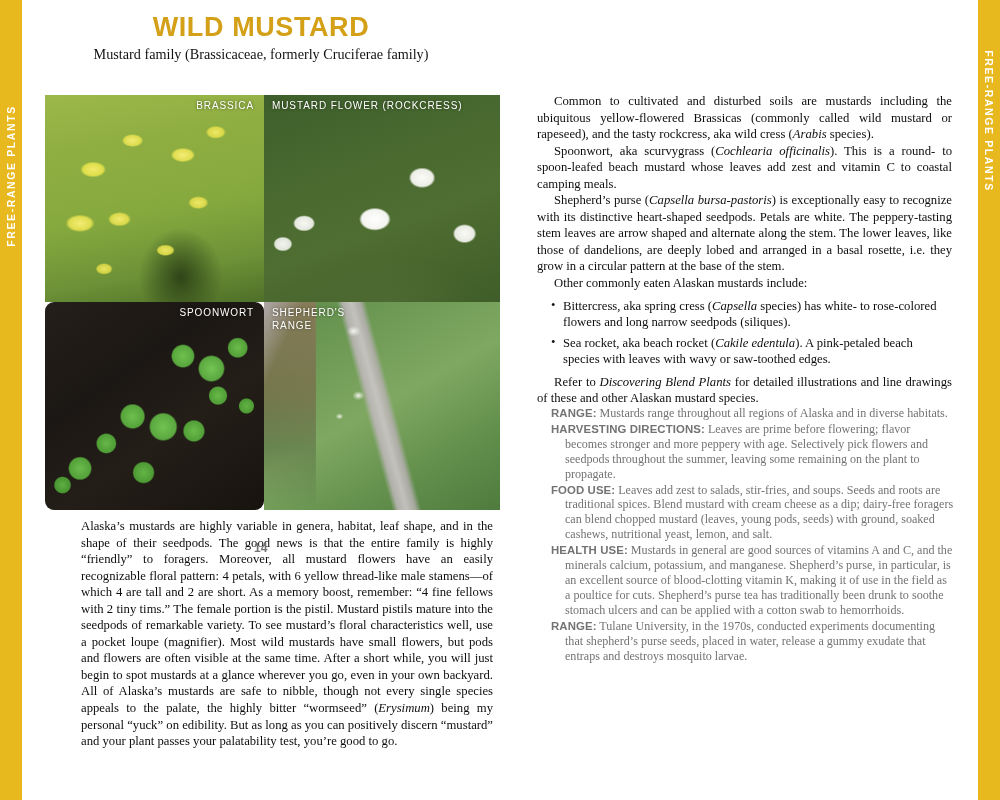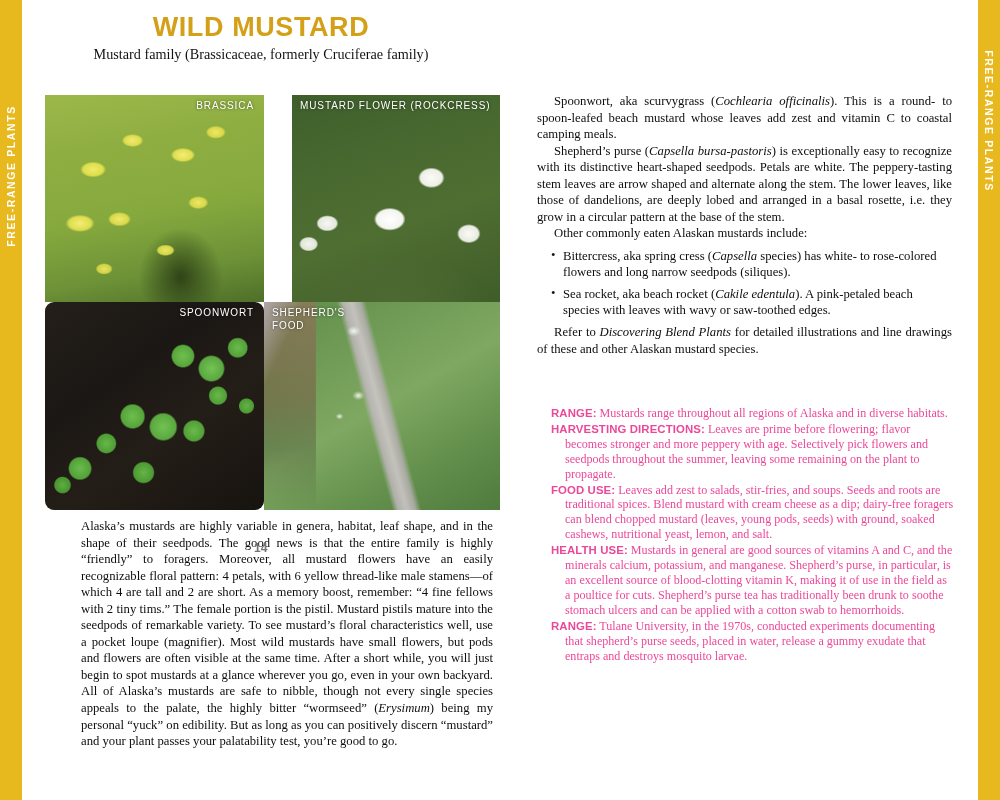--- a/index.html
+++ b/index.html
@@ -143,21 +143,20 @@
   .ph-rockcress {
     background:
       radial-gradient(ellipse 22px 16px at 47% 60%, #ffffff 0%, #f3f4ef 60%, rgba(240,240,235,0) 72%),
       radial-gradient(ellipse 18px 14px at 67% 40%, #fbfbf7 0%, #eceee6 60%, rgba(235,238,228,0) 74%),
       radial-gradient(ellipse 16px 13px at 85% 67%, #f9faf5 0%, #e8ebe2 60%, rgba(230,235,225,0) 74%),
       radial-gradient(ellipse 15px 11px at 17% 62%, #f7f8f3 0%, #e4e8de 60%, rgba(228,232,222,0) 74%),
       radial-gradient(ellipse 13px 10px at 8% 72%, #f2f4ee 0%, #dfe4d8 60%, rgba(223,228,216,0) 74%),
       radial-gradient(ellipse 7px 5px at 47% 60%, #e4d23a 0%, rgba(228,210,58,0) 80%),
       radial-gradient(ellipse 120px 60px at 50% 100%, #4e6a33 0%, rgba(78,106,51,0) 75%),
       linear-gradient(160deg, #3e5f2b 0%, #47682f 30%, #4f6e32 60%, #3f5d28 100%);
-    margin-left: 28px;
   }
   
   .ph-spoonwort {
     background:
       radial-gradient(circle 15px at 63% 26%, #6fc04e 0%, #57a63c 70%, rgba(60,130,45,0) 80%),
       radial-gradient(circle 17px at 76% 32%, #74c453 0%, #5aa840 70%, rgba(60,130,45,0) 80%),
       radial-gradient(circle 13px at 88% 22%, #6bbb4b 0%, #53a139 70%, rgba(60,130,45,0) 80%),
       radial-gradient(circle 12px at 79% 45%, #68b949 0%, #519f37 70%, rgba(60,130,45,0) 80%),
       radial-gradient(circle 10px at 92% 50%, #63b345 0%, #4d9a34 70%, rgba(60,130,45,0) 80%),
       radial-gradient(circle 16px at 40% 55%, #6dbe4d 0%, #56a43b 70%, rgba(60,130,45,0) 80%),
@@ -229,21 +228,21 @@
 
   
   .facts {
     position: absolute;
     left: 51px;
     top: 406px;
     width: 403px;
     font-family: "Liberation Serif", serif;
     font-size: 12.1px;
     line-height: 14.9px;
-    color: #ec4899;
+    color: #737373;
   }
   .fact {
     margin-bottom: 1px;
     padding-left: 14px;
     text-indent: -14px;
     text-align: left;
   }
   .fact .lbl {
     font-family: "Liberation Sans", sans-serif;
     font-weight: bold;
@@ -287,34 +286,35 @@
         <span class="photo-caption cap-right">BRASSICA</span>
       </div>
       <div class="photo ph-rockcress">
         <span class="photo-caption cap-left">MUSTARD FLOWER (ROCKCRESS)</span>
       </div>
       <div class="photo ph-spoonwort">
         <span class="photo-caption cap-right">SPOONWORT</span>
       </div>
       <div class="photo ph-shepherds">
         <span class="photo-caption cap-left" style="white-space:pre-line">SHEPHERD'S
-FOOD</span>
+RANGE</span>
       </div>
     </div>
 
     <div class="body-col left-body">
       <p>Alaska’s mustards are highly variable in genera, habitat, leaf shape, and in the shape of their seedpods. The good news is that the entire family is highly “friendly” to foragers. Moreover, all mustard flowers have an easily recognizable floral pattern: 4 petals, with 6 yellow thread-like male stamens—of which 4 are tall and 2 are short. As a memory boost, remember: “4 fine fellows with 2 tiny tims.” The female portion is the pistil. Mustard pistils mature into the seedpods of remarkable variety. To see mustard’s floral characteristics well, use a pocket loupe (magnifier). Most wild mustards have small flowers, but pods and flowers are often visible at the same time. After a short while, you will just begin to spot mustards at a glance wherever you go, even in your own backyard. All of Alaska’s mustards are safe to nibble, though not every single species appeals to the palate, the highly bitter “wormseed” (<i>Erysimum</i>) being my personal “yuck” on edibility. But as long as you can positively discern “mustard” and your plant passes your palatability test, you’re good to go.</p>
     </div>
 
     <div class="folio folio-left">14</div>
   </div>
 
   <div class="page-right">
 
     <div class="body-col right-body">
+      <p>Common to cultivated and disturbed soils are mustards including the ubiquitous yellow-flowered Brassicas (commonly called wild mustard or rapeseed), and the tasty rockcress, aka wild cress (<i>Arabis</i> species).</p>
       <p>Spoonwort, aka scurvygrass (<i>Cochlearia officinalis</i>). This is a round- to spoon-leafed beach mustard whose leaves add zest and vitamin C to coastal camping meals.</p>
       <p>Shepherd’s purse (<i>Capsella bursa-pastoris</i>) is exceptionally easy to recognize with its distinctive heart-shaped seedpods. Petals are white. The peppery-tasting stem leaves are arrow shaped and alternate along the stem. The lower leaves, like those of dandelions, are deeply lobed and arranged in a basal rosette, i.e. they grow in a circular pattern at the base of the stem.</p>
       <p>Other commonly eaten Alaskan mustards include:</p>
 
       <ul class="bullets">
         <li><span class="bul">•</span><span>Bittercress, aka spring cress (<i>Capsella</i> species) has white- to rose-colored flowers and long narrow seedpods (siliques).</span></li>
         <li><span class="bul">•</span><span>Sea rocket, aka beach rocket (<i>Cakile edentula</i>). A pink-petaled beach species with leaves with wavy or saw-toothed edges.</span></li>
       </ul>
 
       <p>Refer to <i>Discovering Blend Plants</i> for detailed illustrations and line drawings of these and other Alaskan mustard species.</p>

